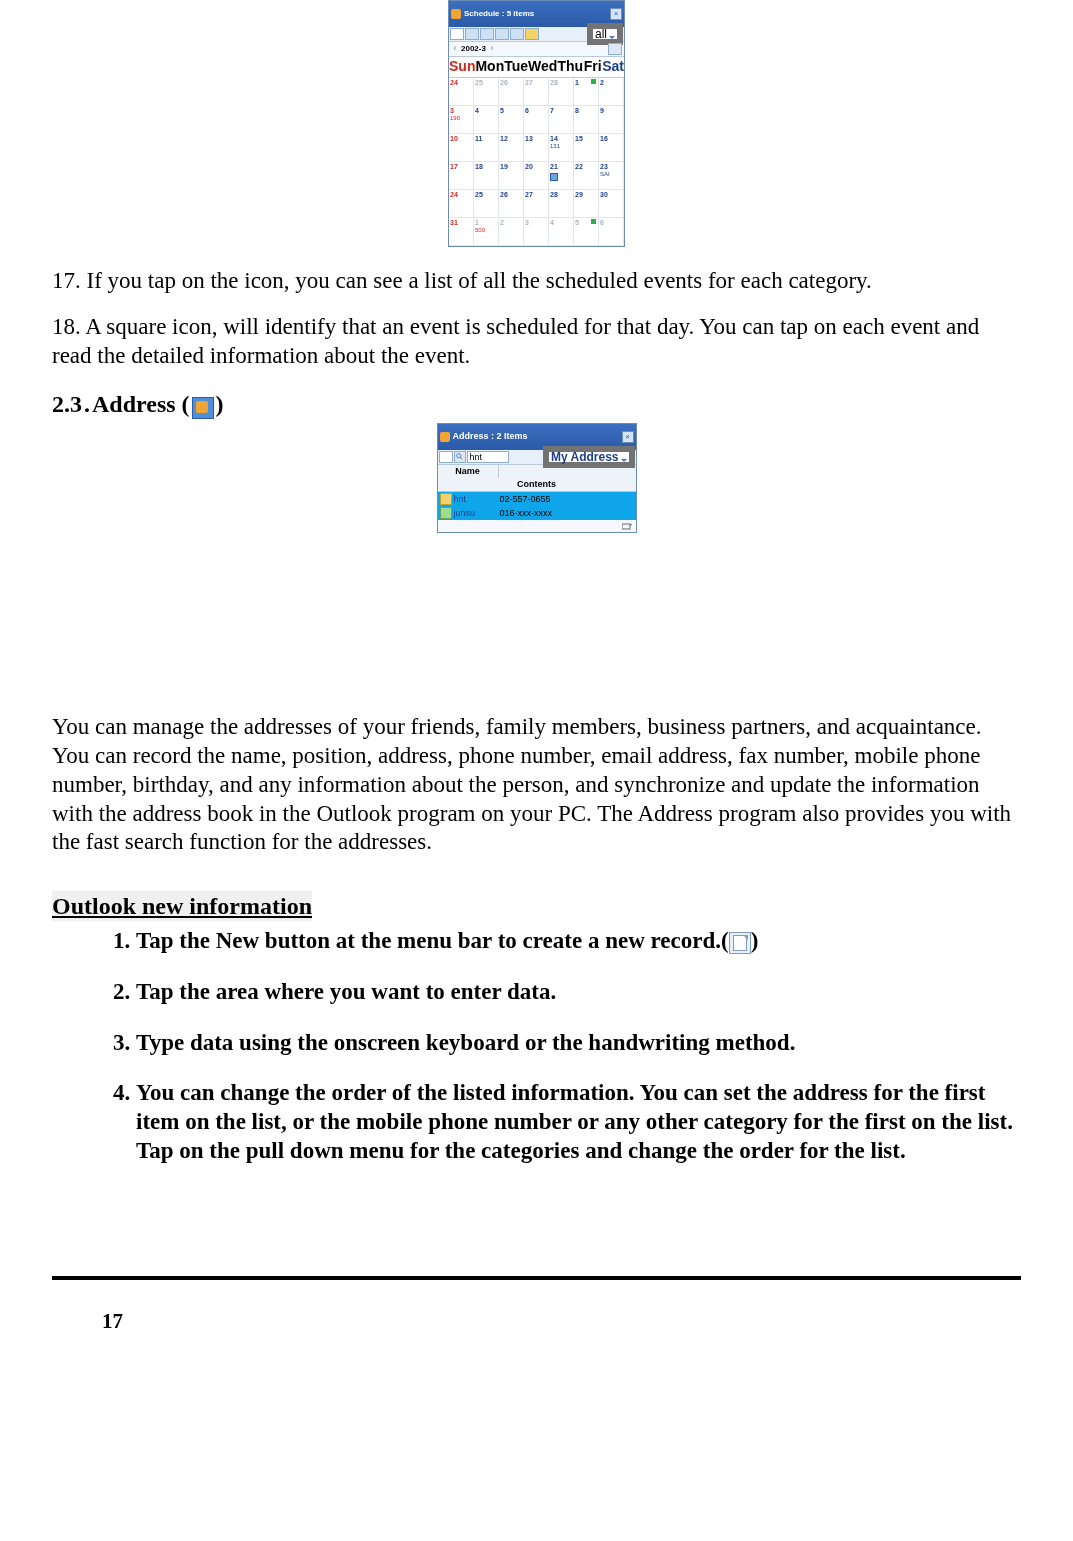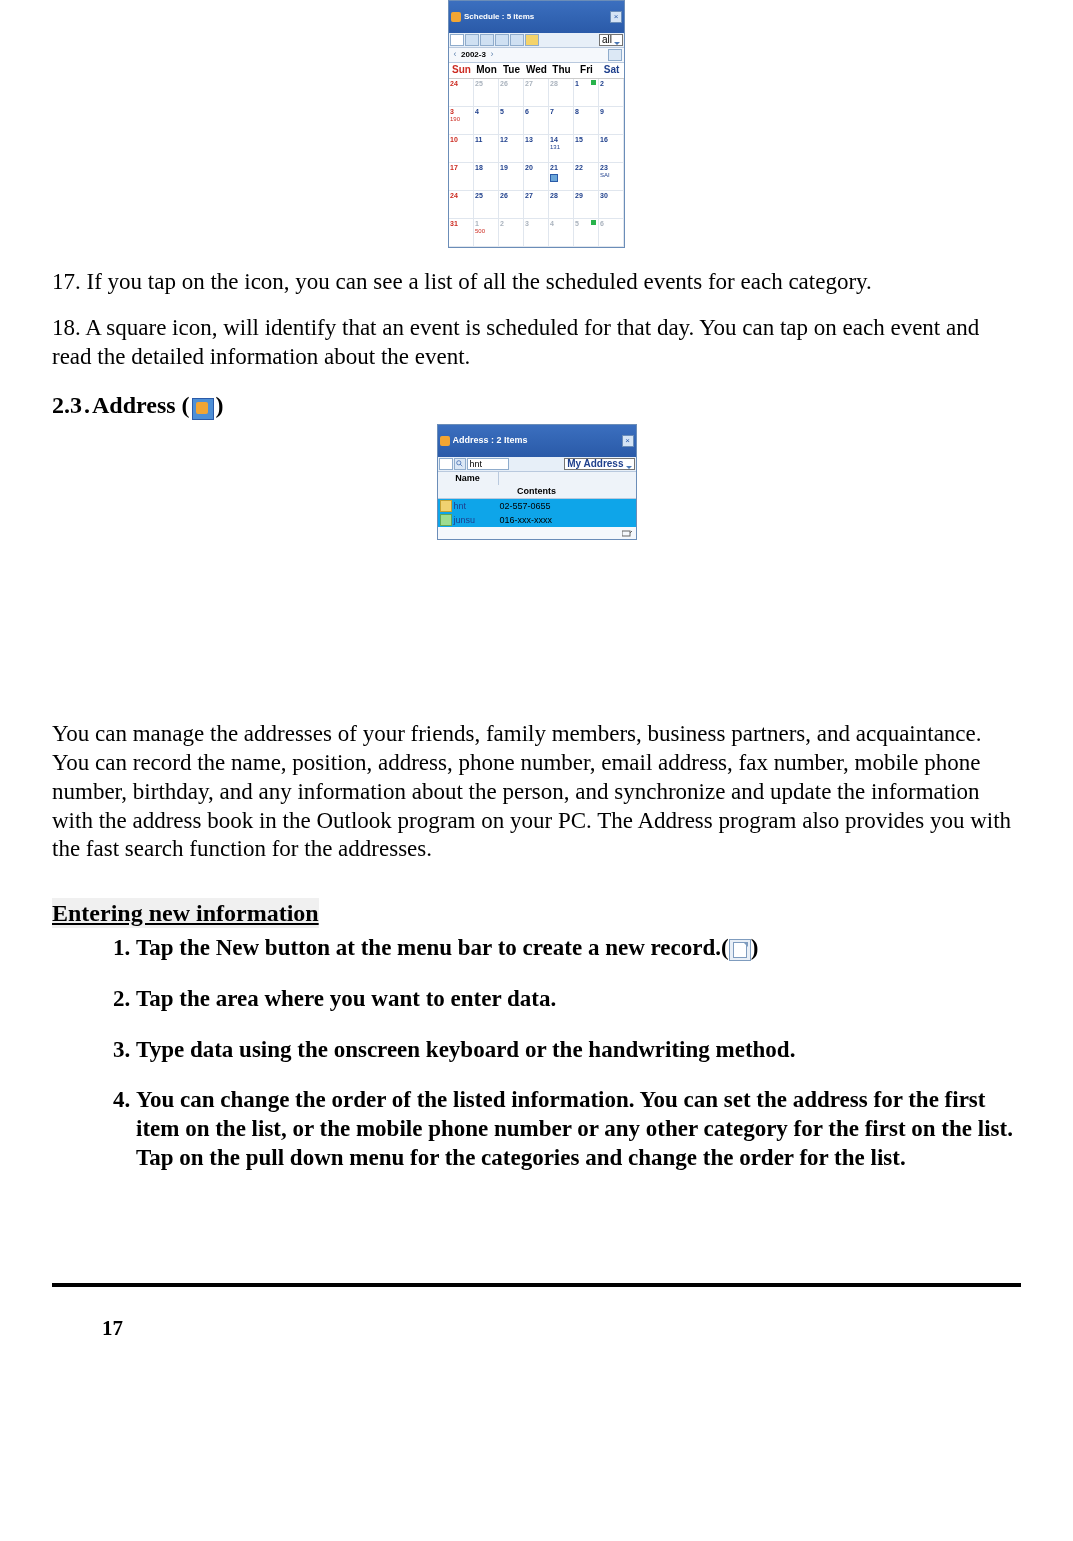--- a/index.html
+++ b/index.html
@@ -31,21 +31,21 @@
     font-size: 8px;
     border: 1px solid #6b8db8;
     background: #fff;
     margin-bottom: 10px;
   }
   .titlebar {
     display: flex;
     align-items: center;
     background: linear-gradient(#3b6fbf, #2a5aa8);
     color: #fff;
-    height: 32px;
+    height: 26px;
     padding: 0 2px;
   }
   .titlebar .ticon {
     width: 10px;
     height: 10px;
     background: #f2a533;
     border-radius: 2px;
     margin-right: 3px;
     flex: 0 0 auto;
   }
@@ -77,24 +77,24 @@
   .toolbar .tbtn {
     width: 12px;
     height: 10px;
     background: #cfe0f2;
     border: 1px solid #8faccc;
   }
   .toolbar .tbtn.new { background: #fff; }
   .toolbar .tbtn.y { background: #f4d36a; }
   .toolbar .spacer { flex: 1 1 auto; }
   .toolbar .sel {
-    font-size: 10px;
+    font-size: 12px;
     color: #000;
     background: #fff;
-    border: 1px solid #737373;
+    border: 6px solid #737373;
     padding: 0 2px;
     height: 10px;
     line-height: 10px;
     display: flex;
     align-items: flex-end;
     gap: 2px;
   }
   .toolbar .sel .chev {
     width: 0; height: 0;
     border-left: 3px solid transparent;
@@ -128,21 +128,21 @@
   }
   .dow {
     display: grid;
     grid-template-columns: repeat(7, 1fr);
     background: #fff;
     border-bottom: 1px solid #ccc;
   }
   .dow > div {
     text-align: center;
     font-weight: bold;
-    font-size: 10px;
+    font-size: 14px;
     padding: 1px 0;
   }
   .dow .sun { color: #cc2a20; }
   .dow .sat { color: #1e3f8c; }
   .calgrid {
     display: grid;
     grid-template-columns: repeat(7, 1fr);
     grid-template-rows: repeat(6, 28px);
     font-size: 7px;
   }
@@ -473,21 +473,21 @@
               <line x1="8" y1="5" x2="10" y2="3" stroke="#666"></line>
             </svg>
         </div>
       </div>
     </div>
 
     <div style="height:160px"></div>
 
     <p class="para">You can manage the addresses of your friends, family members, business partners, and acquaintance. You can record the name, position, address, phone number, email address, fax number, mobile phone number, birthday, and any information about the person, and synchronize and update the information with the address book in the Outlook program on your PC. The Address program also provides you with the fast search function for the addresses.</p>
 
-    <div><span class="sub-heading">Entering new information</span></div>
+    <div><span class="sub-heading">Outlook new information</span></div>
 
     <ol class="steps">
       <li>
         <span>Tap the New button at the menu bar to create a new record.(</span><span class="note-icon"></span><span>)</span>
       </li>
       <li>Tap the area where you want to enter data.</li>
       <li>Type data using the onscreen keyboard or the handwriting method.</li>
       <li>You can change the order of the listed information. You can set the address for the first item on the list, or the mobile phone number or any other category for the first on the list. Tap on the pull down menu for the categories and change the order for the list.</li>
     </ol>
 

